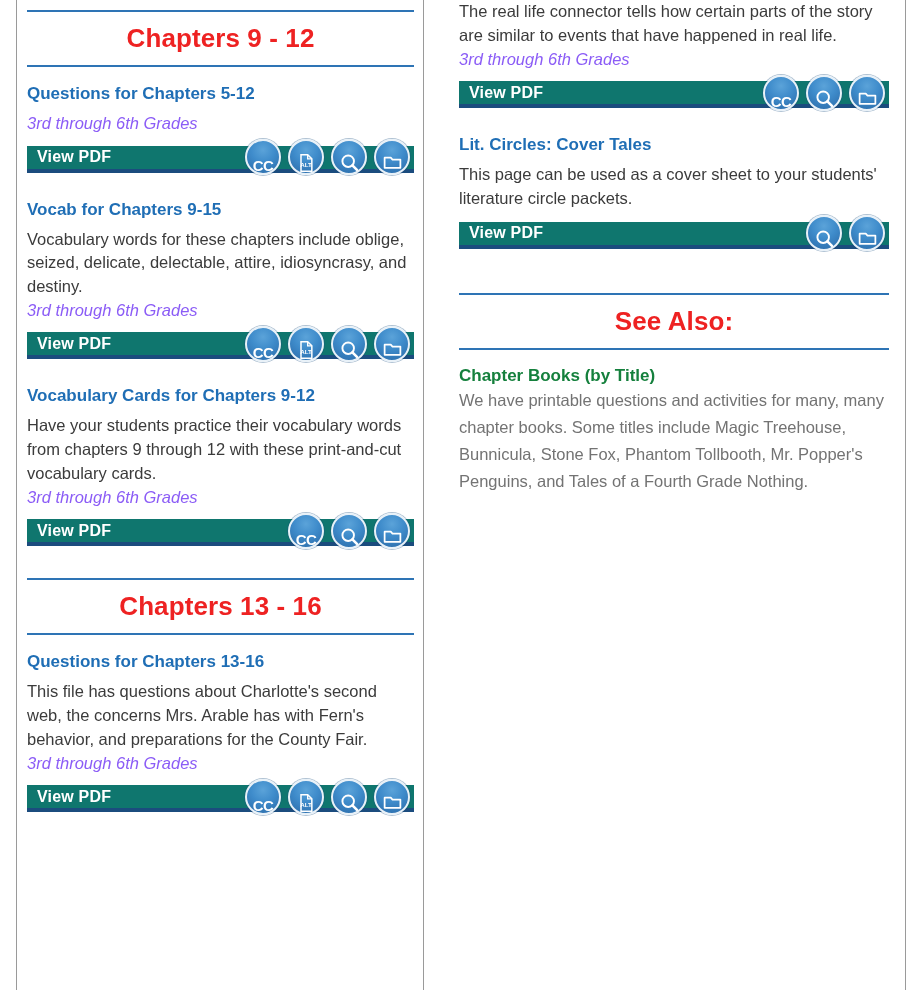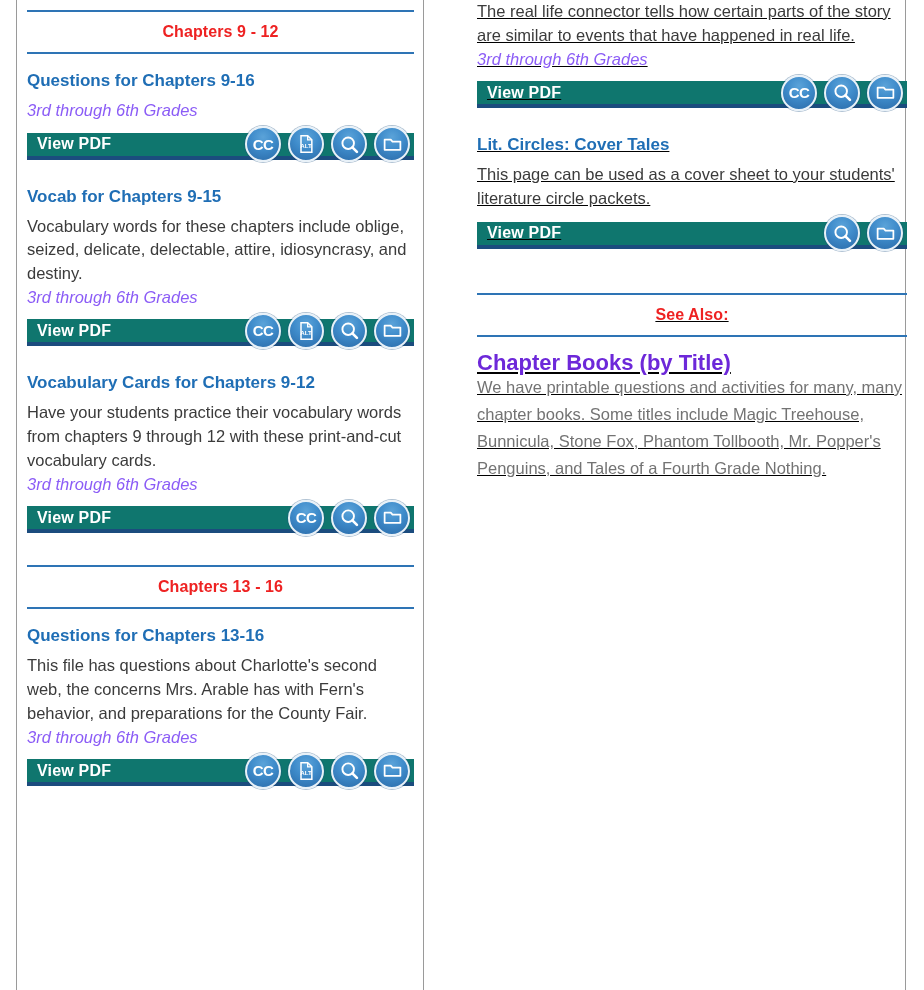--- a/index.html
+++ b/index.html
@@ -23,36 +23,36 @@
   .vrule.left   { left: 16px; }
   .vrule.middle { left: 423px; }
   .vrule.right  { left: 905px; }
 
   
   .col {
     position: absolute; top: 0;
     padding: 0;
   }
   .col-left  { left: 17px;  width: 406px; }
-  .col-right { left: 442px; width: 481px; text-decoration: underline; }
+  .col-right { left: 424px; width: 481px; }
 
   .col-inner-left  { padding: 0 9px 0 10px; }
   .col-inner-right { padding: 0 16px 0 35px; }
 
   
   .section-head { margin: 0; }
   .section-head .rule {
     height: 0; border-top: 2px solid #2e74b5;
   }
   .section-head .rule.top    { margin-bottom: 0; }
   .section-head .rule.bottom { margin-top: 0; }
   .section-head .title {
     color: #ee2222;
     font-weight: bold;
-    font-size: 16px;
+    font-size: 26px;
     text-align: center;
     padding: 11px 0 11px 0;
     letter-spacing: 0.1px;
   }
 
   
   .item { padding-top: 16px; }
   .item-title {
     color: #1f6eb5;
     font-weight: bold;
@@ -104,41 +104,41 @@
     gap: 7px;
   }
 
   
   .badge {
     width: 36px; height: 36px;
     border-radius: 50%;
     background: radial-gradient(circle at 50% 28%, #5ba3d9 0%, #3f8ccb 42%, #2a6aa8 100%);
     border: 2px solid #e8f1f8;
     box-shadow: 0 0 0 1px rgba(30,80,130,0.35);
-    display: flex; align-items: center; justify-content: center;
+    display: flex; align-items: flex-end; justify-content: center;
     flex: 0 0 auto;
     cursor: pointer;
     position: relative;
   }
   .badge svg { display: block; }
   .badge .cc-text {
     color: #ffffff;
     font-weight: bold;
     font-size: 15px;
     font-family: "Liberation Sans", sans-serif;
     letter-spacing: -0.5px;
     line-height: 1;
   }
 
   
   .seealso-item { padding-top: 14px; }
   .seealso-title {
-    color: #6d28d9;
-    font-weight: bold;
-    font-size: 22px;
+    color: #15803d;
+    font-weight: bold;
+    font-size: 17px;
     line-height: 23px;
     cursor: pointer;
   }
   .seealso-desc {
     color: #737373;
     font-size: 16.5px;
     line-height: 27px;
   }
 
   .pad-top-right { padding-top: 0; }
@@ -159,21 +159,21 @@
     <div class="col-inner-left">
 
       <div class="gap-sm"></div>
       <div class="section-head">
         <div class="rule top"></div>
         <div class="title">Chapters 9 - 12</div>
         <div class="rule bottom"></div>
       </div>
 
       <div class="item">
-        <div class="item-title">Questions for Chapters 9-16</div>
+        <div class="item-title">Questions for Chapters 5-12</div>
         <div class="item-grade">3rd through 6th Grades</div>
         <div class="pdfbar">
           <span class="label">View PDF</span>
           <span class="spacer"></span>
           <div class="icon-row">
             <div class="badge">
                 <span class="cc-text">CC</span>
               </div>
             <div class="badge">
               <svg width="20" height="20" viewBox="0 0 24 24">

